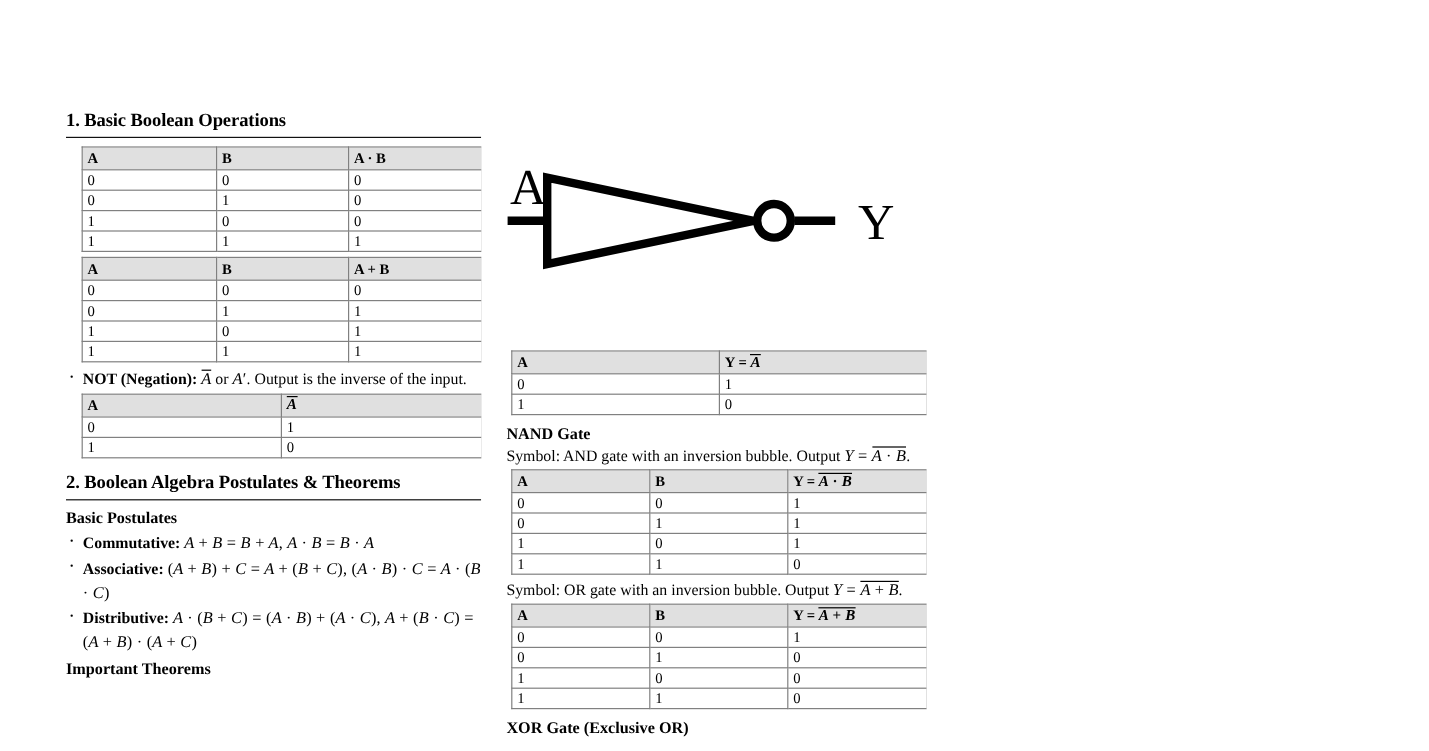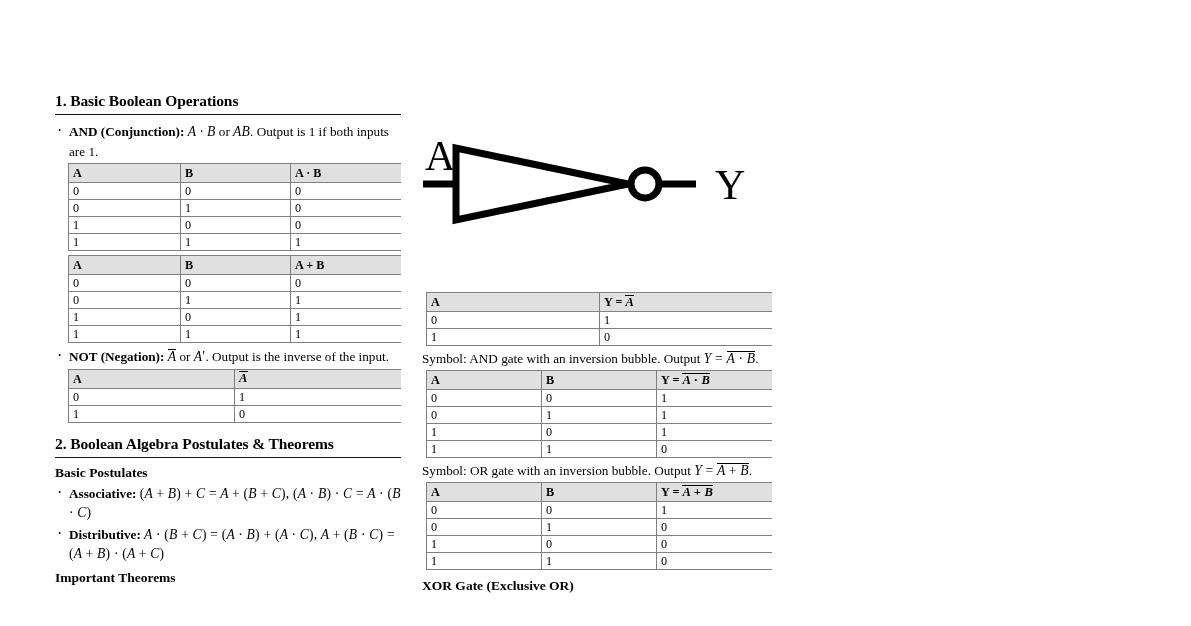--- a/index.html
+++ b/index.html
@@ -162,26 +162,20 @@
 </head>
 <body>
 
 <div class="page">
 
   <div class="col-left">
 
     <h2 class="section-heading">1. Basic Boolean Operations</h2>
     <hr class="rule">
 
-    <ul class="bullets">
-      <li>
-        <span class="lbl">AND (Conjunction):</span>
-        <span class="m">A&nbsp;·&nbsp;B</span><span> or </span><span class="m">AB</span><span>. Output is 1 if both inputs are 1.</span>
-      </li>
-    </ul>
 
     <table class="tt left-tt">
       <colgroup>
           <col style="width:112px">
           <col style="width:110px">
           <col style="width:111px">
         </colgroup>
       <thead>
         <tr>
           <th>A</th>
@@ -280,20 +274,24 @@
         </tr>
       </tbody>
     </table>
 
     <h2 class="section-heading" style="margin-top:12px;">2. Boolean Algebra Postulates &amp; Theorems</h2>
     <hr class="rule">
 
     <h3 class="sub-heading">Basic Postulates</h3>
 
     <ul class="bullets">
+      <li>
+        <span class="lbl">Commutative:</span>
+        <span class="m">A <span class="op">+</span> B <span class="op">=</span> B <span class="op">+</span> A<span class="op">,</span> A <span class="op">·</span> B <span class="op">=</span> B <span class="op">·</span> A</span>
+      </li>
       <li>
         <span class="lbl">Associative:</span>
         <span class="m"><span class="op">(</span>A <span class="op">+</span> B<span class="op">) +</span> C <span class="op">=</span> A <span class="op">+ (</span>B <span class="op">+</span> C<span class="op">), (</span>A <span class="op">·</span> B<span class="op">) ·</span> C <span class="op">=</span> A <span class="op">· (</span>B <span class="op">·</span> C<span class="op">)</span></span>
       </li>
       <li>
         <span class="lbl">Distributive:</span>
         <span class="m">A <span class="op">· (</span>B <span class="op">+</span> C<span class="op">) = (</span>A <span class="op">·</span> B<span class="op">) + (</span>A <span class="op">·</span> C<span class="op">),</span> A <span class="op">+ (</span>B <span class="op">·</span> C<span class="op">) = (</span>A <span class="op">+</span> B<span class="op">) · (</span>A <span class="op">+</span> C<span class="op">)</span></span>
       </li>
     </ul>
 
@@ -338,20 +336,21 @@
           <td>0</td>
           <td>1</td>
         </tr>
         <tr>
           <td>1</td>
           <td>0</td>
         </tr>
       </tbody>
     </table>
 
+    <h3 class="gate-heading">NAND Gate</h3>
     <p class="gate-desc"><span>Symbol: AND gate with an inversion bubble. Output </span><span class="m">Y <span class="op">=</span> <span class="ob">A <span class="op">·</span> B</span></span><span>.</span></p>
 
     <table class="tt right-tt">
       <colgroup>
           <col style="width:115px">
           <col style="width:115px">
           <col style="width:116px">
         </colgroup>
       <thead>
         <tr>

